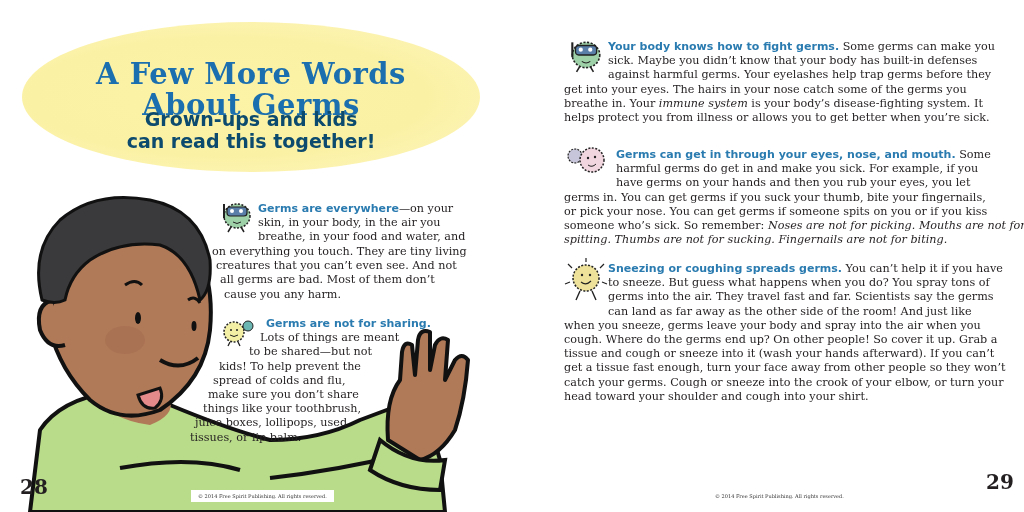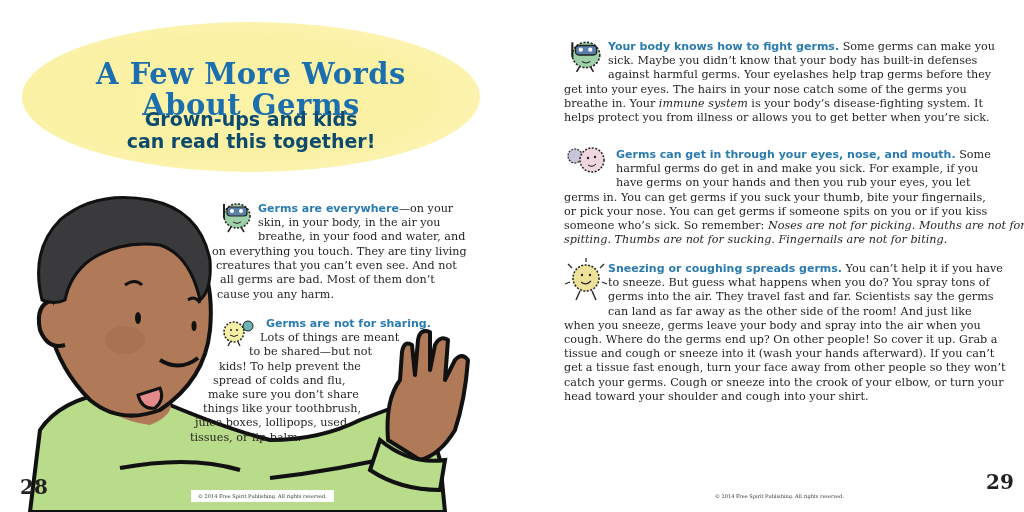--- a/index.html
+++ b/index.html
@@ -108,21 +108,21 @@
   </svg>
   <div class="para" style="left:258px; top:202px;">
     <span class="line"><span class="lead">Germs are everywhere</span><span>—on your</span></span>
     <span class="line">skin, in your body, in the air you</span>
     <span class="line">breathe, in your food and water, and</span>
   </div>
   <div class="para" style="left:212px; top:245px;">
     <span class="line">on everything you touch. They are tiny living</span>
     <span class="line" style="padding-left:4px">creatures that you can’t even see. And not</span>
     <span class="line" style="padding-left:8px">all germs are bad. Most of them don’t</span>
-    <span class="line" style="padding-left:5px">cause you any harm.</span>
+    <span class="line" style="padding-left:12px">cause you any harm.</span>
   </div>
 
   <svg class="germ-icon" style="left:218px; top:318px;" width="42" height="30" viewBox="0 0 42 30">
     <circle cx="16" cy="14" r="10" fill="#f3f0a6" stroke="#222" stroke-width="1.5" stroke-dasharray="2 1.5"></circle>
     <circle cx="13" cy="12" r="1" fill="#222"></circle>
       <circle cx="19" cy="12" r="1" fill="#222"></circle>
     <path d="M12 17 Q16 20 20 17" fill="none" stroke="#222" stroke-width="1"></path>
     <circle cx="30" cy="8" r="5" fill="#6bb6b3" stroke="#222" stroke-width="1"></circle>
     <path d="M12 24 L10 28 M20 24 L22 28" stroke="#222" stroke-width="1.3"></path>
   </svg>

